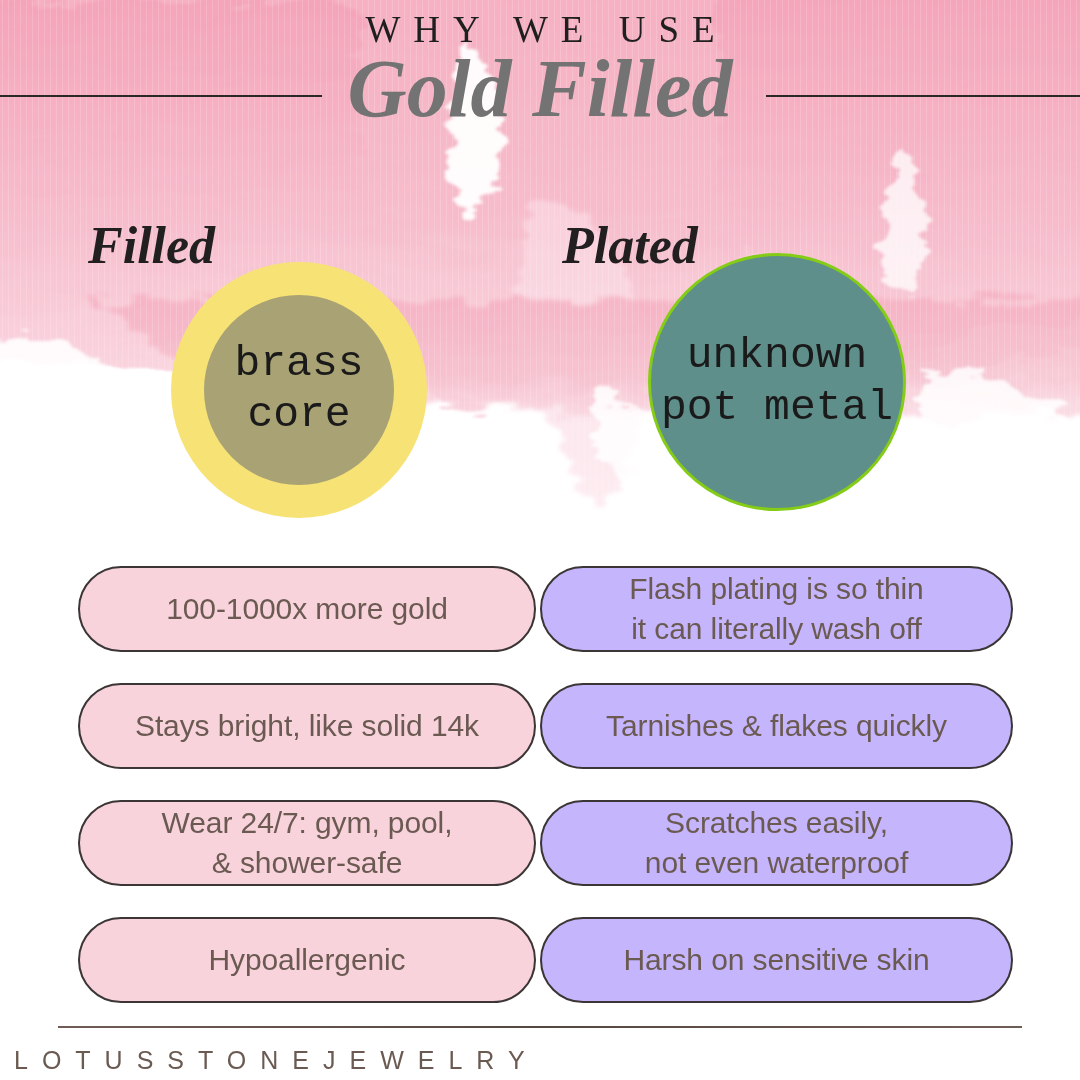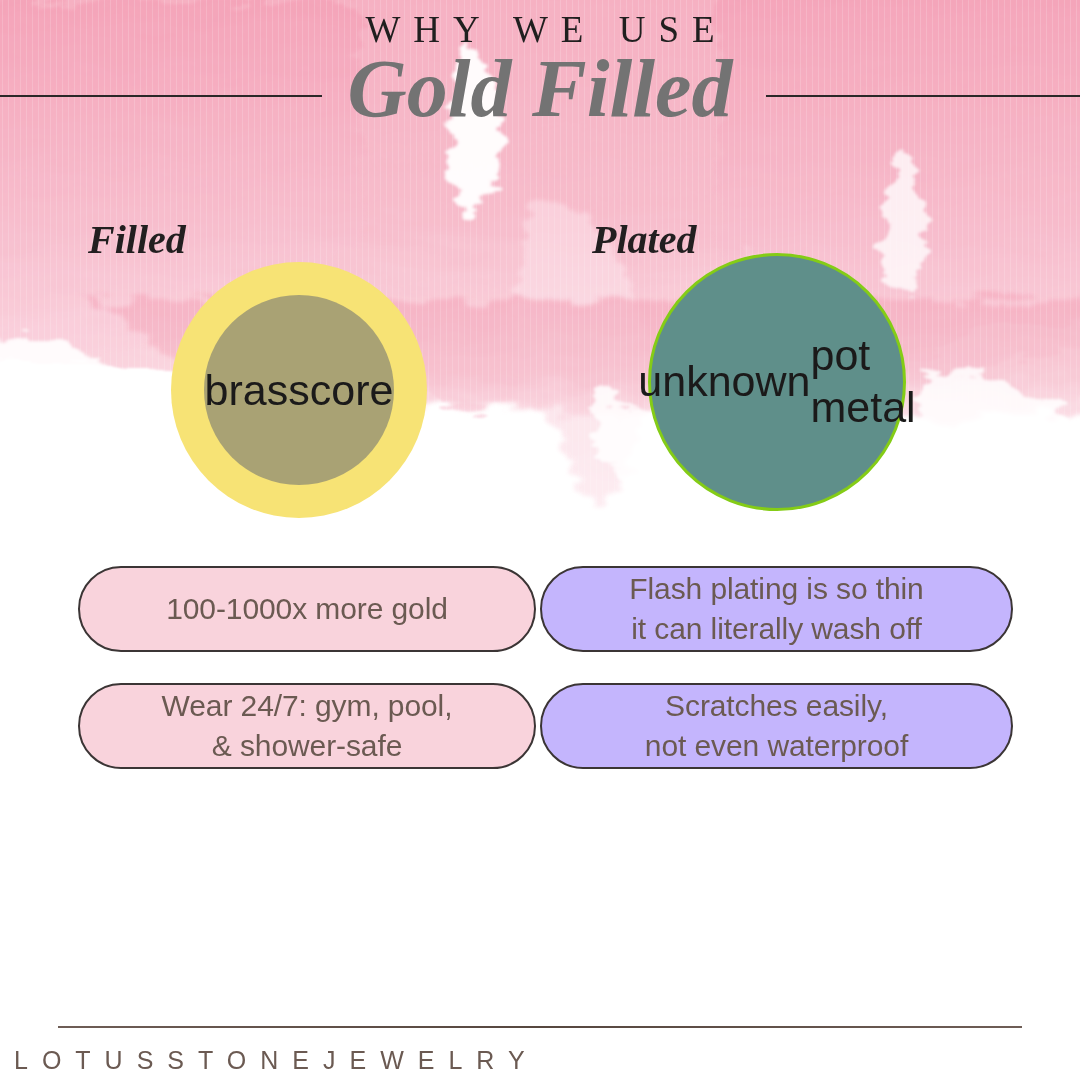--- a/index.html
+++ b/index.html
@@ -88,27 +88,27 @@
     position: absolute;
     left: 0; top: 200px;
     width: 1080px;
     height: 320px;
   }
   .cat-label {
     position: absolute;
     font-family: "Liberation Serif", serif;
     font-style: italic;
     font-weight: 700;
-    font-size: 40px;
+    font-size: 52px;
     color: #221f20;
     line-height: 1;
     white-space: nowrap;
   }
   .cat-label.filled  { left: 88px;  top: 20px; }
-  .cat-label.plated  { left: 592px; top: 20px; }
+  .cat-label.plated  { left: 562px; top: 20px; }
 
   .ring-outer {
     position: absolute;
     left: 171px;
     top: 62px;
     width: 256px;
     height: 256px;
     border-radius: 50%;
     background: #F7E375;
   }
@@ -118,24 +118,24 @@
     top: 33px;
     width: 190px;
     height: 190px;
     border-radius: 50%;
     background: #A9A274;
   }
   .circle-text {
     position: absolute;
     inset: 0;
     display: flex;
-    flex-direction: row;
+    flex-direction: column;
     align-items: center;
     justify-content: center;
-    font-family: Liberation Sans, sans-serif;
+    font-family: Liberation Mono, monospace;
     font-size: 43px;
     line-height: 1.18;
     color: #1b1a1a;
     text-align: left;
   }
   .solid-circle {
     position: absolute;
     left: 648px;
     top: 53px;
     width: 258px;
@@ -344,26 +344,34 @@
     </div>
   </div>
 
   <div class="pill-table">
 
     <div class="pill-row">
       <div class="pill pro">100-1000x more gold</div>
       <div class="pill con">Flash plating is so thin<br>it can literally wash off</div>
     </div>
 
+    <div class="pill-row">
+      <div class="pill pro">Stays bright, like solid 14k</div>
+      <div class="pill con">Tarnishes &amp; flakes quickly</div>
+    </div>
 
     <div class="pill-row">
       <div class="pill pro">Wear 24/7: gym, pool,<br>&amp; shower-safe</div>
       <div class="pill con">Scratches easily,<br>not even waterproof</div>
     </div>
 
+    <div class="pill-row">
+      <div class="pill pro">Hypoallergenic</div>
+      <div class="pill con">Harsh on sensitive skin</div>
+    </div>
   </div>
 
   <div class="footer">
     <div class="footer-rule"></div>
     <div class="footer-brand">LOTUSSTONEJEWELRY</div>
   </div>
 
 </div>
 
 </body></html>

